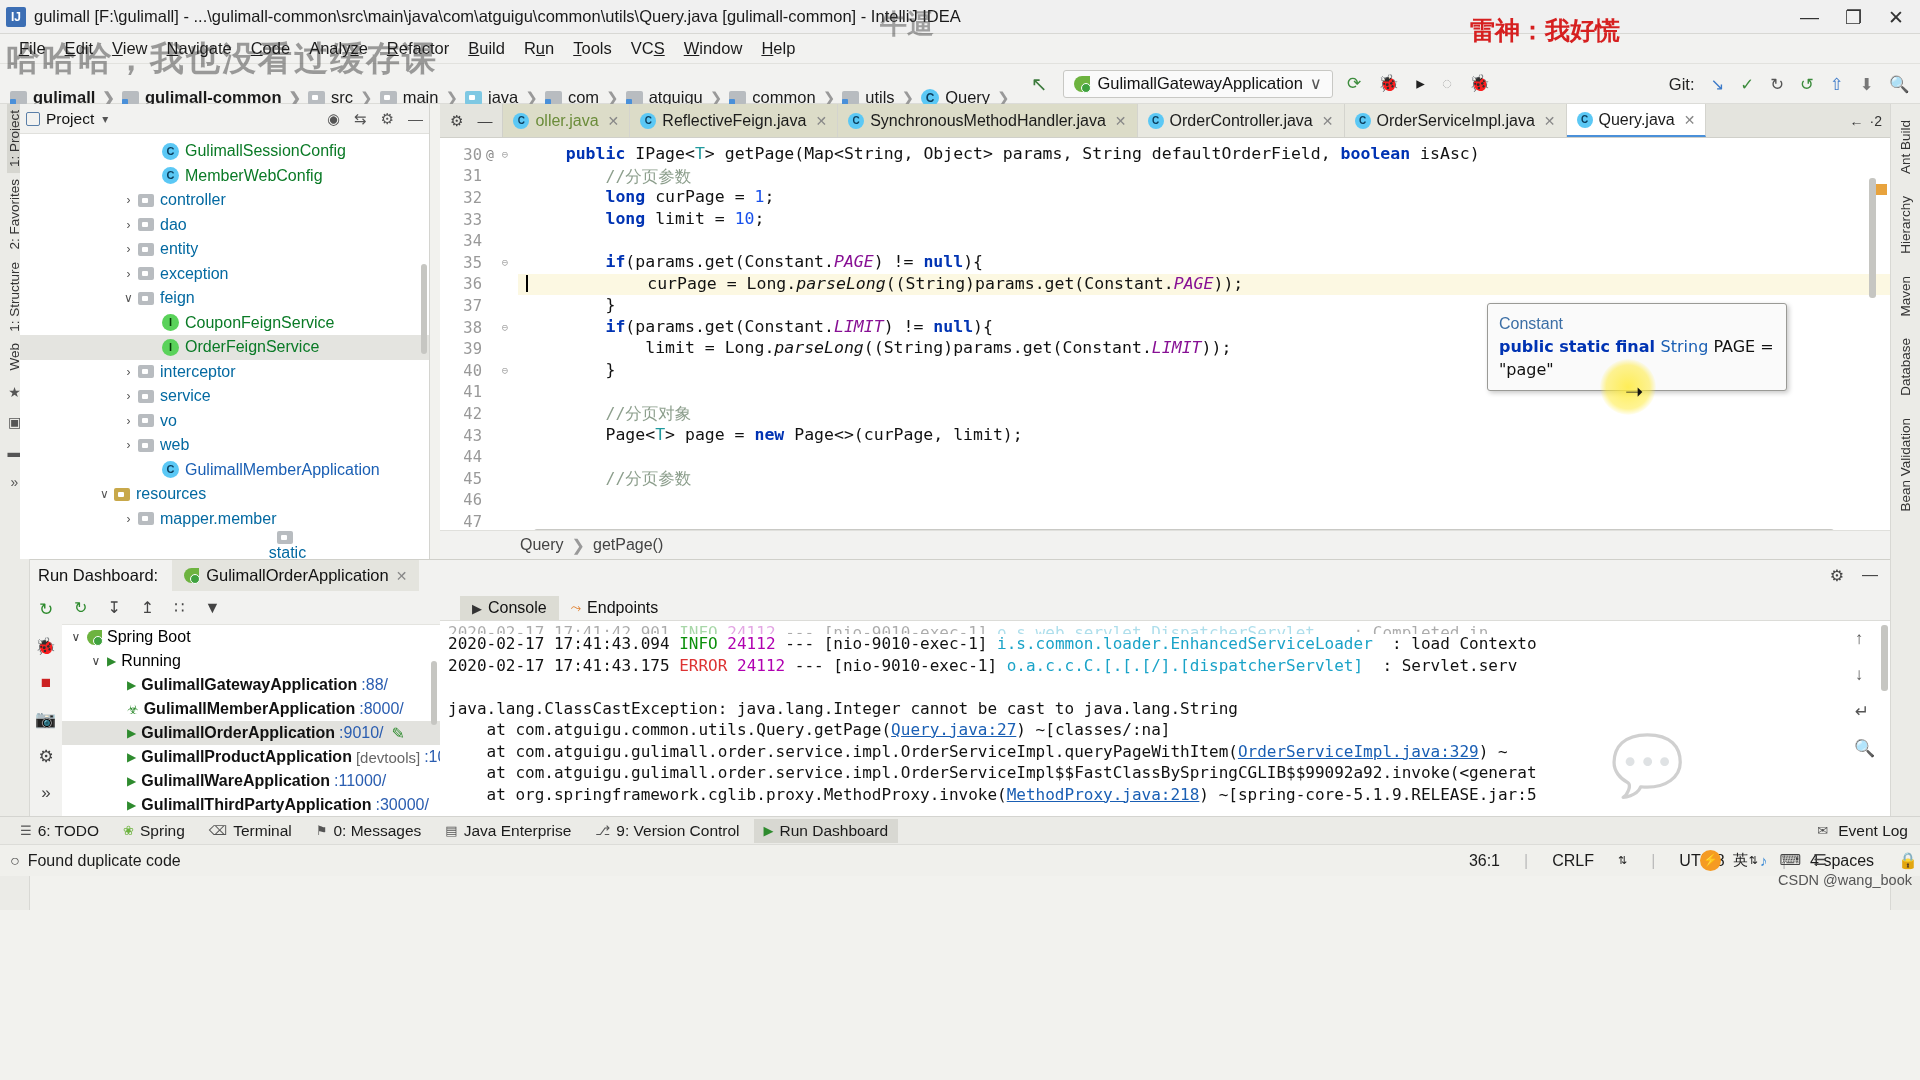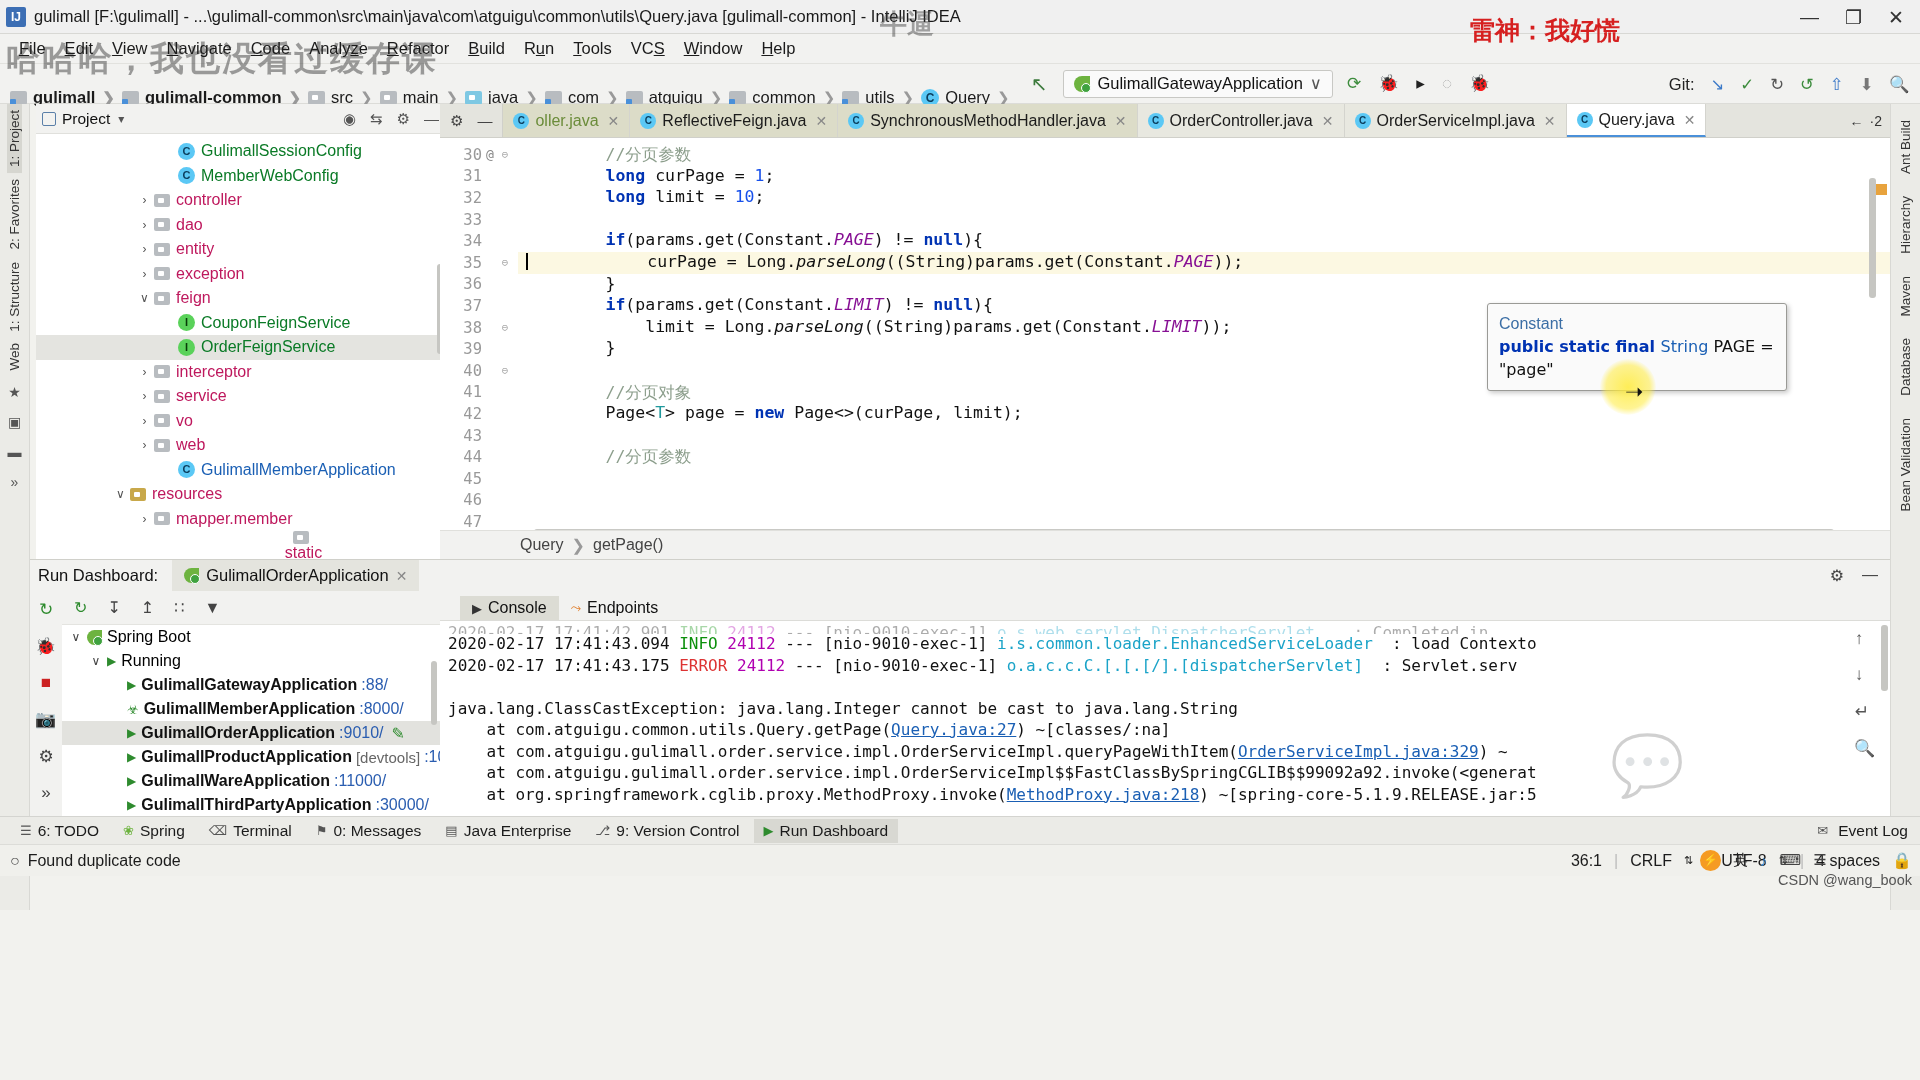--- a/index.html
+++ b/index.html
@@ -94,41 +94,41 @@
 
   
   .rightstrip {
     position:absolute; right:0; top:104px; width:30px; height:806px;
     background:#ebebe7; border-left:1px solid #d8d8d4;
     display:flex; flex-direction:column; align-items:center;
   }
 
   
   .projpanel {
-    position:absolute; left:36px; top:104px; width:410px; height:455px;
+    position:absolute; left:20px; top:104px; width:410px; height:455px;
     background:#fff; border-right:1px solid #d4d4d0;
   }
   .projhdr {
     height: 30px; background:#f2f2f0; display:flex; align-items:center;
     padding: 0 6px; border-bottom:1px solid #e0e0dc; font-size:15.5px;
   }
   .projhdr .title { display:flex;align-items:center;gap:6px; color:#111; }
   .projhdr .sq { width:14px;height:14px;border:1.6px solid #5a7fa8; border-radius:2px; }
   .projhdr .chev { color:#555; font-size: 12px; margin-left:2px;}
   .projhdr .right { margin-left:auto; display:flex; gap:14px; color:#555; font-size:15px;}
   .tree { padding: 5px 0 0 0; font-size:16px; overflow:hidden; height: 425px; position:relative;}
   .trow { display:flex; align-items:center; height:24.5px; padding-left:6px; white-space:nowrap; }
   .trow.sel { background:#e4e4e0; }
   .tw { display:inline-block; width:13px; text-align:center; color:#555; font-size:12px; margin-right:3px; flex:0 0 auto;}
   .tico-folder{display:inline-block;width:16px;height:13px;background:#b8bcc0;border-radius:2px;margin-right:6px;position:relative;flex:0 0 auto;}
   .tico-folder::after{content:"";position:absolute;left:4px;top:4px;width:6px;height:5px;background:#fff;border-radius:1px;}
   .tico-folder.res{background:#c8a84a;}
   .tico-c{display:inline-block;width:17px;height:17px;border-radius:50%;background:#5bc8f5;color:#0b3d5c;font-size:11px;font-weight:bold;text-align:center;line-height:17px;margin-right:6px;flex:0 0 auto;}
   .tico-i{display:inline-block;width:17px;height:17px;border-radius:50%;background:#5ad25a;color:#073b07;font-size:11px;font-weight:bold;text-align:center;line-height:17px;margin-right:6px;flex:0 0 auto;}
-  .tlbl{color:#be185d;}
+  .tlbl{color:#0369a1;}
   .tlbl.green{color:#0a7a26;}
   .tlbl.blue{color:#1a5fb4;}
   .tscroll{position:absolute; right:2px; top:130px; width:6px;height:90px;background:#c6c6c2;border-radius:3px;}
 
   
   .editor { position:absolute; left:440px; top:104px; width:1450px; height:455px; background:#fff; }
   .tabstrip {
     height:34px; background:#e4e4de; display:flex; align-items:stretch;
     border-bottom:1px solid #d0d0ca;
   }
@@ -248,21 +248,21 @@
   .btw{ display:flex;align-items:center;gap:6px; padding:3px 10px; white-space:nowrap;}
   .btw.active{ background:#d8d8d2; }
   .bottombar .right{ margin-left:auto; display:flex; align-items:center; gap:10px; padding-right:12px;}
 
   
   .statusbar{
     position:absolute; left:0; top:844px; width:1920px; height:32px;
     background:#f0f0ec; border-top:1px solid #dcdcd8; display:flex; align-items:center;
     padding-left:10px; font-size:16px; color:#1b1b1b;
   }
-  .statusbar .right{ margin-left:auto; display:flex; align-items:center; gap:12px; padding-right:8px;}
+  .statusbar .right{ margin-left:auto; display:flex; align-items:center; gap:24px; padding-right:2px;}
   .statusbar .sep{ color:#bbb; }
 
   
   .traybar{
     position:absolute; left:1700px; top:844px; width:220px; height:32px;
     display:flex; align-items:center; gap:12px; font-size:15px; color:#222;
   }
   .ime-orange{ width:21px;height:21px;border-radius:50%;background:#f59b23;color:#fff;font-size:12px;text-align:center;line-height:21px;}
   .csdn{ position:absolute; right:8px; top:872px; font-size:14.5px; color:#555;}
 
@@ -640,20 +640,21 @@
             <span class="gm"></span>
             <span class="fold"></span>
           </div>
           <div class="gline">
             <span>47</span>
             <span class="gm"></span>
             <span class="fold"></span>
           </div>
         </div>
       <div class="codebody" id="codebody">
+          <div class="cline"><span>    </span><span class="kw">public </span><span class="fn">IPage&lt;</span><span class="tparam">T</span><span class="fn">&gt; getPage(Map&lt;String, Object&gt; params, String defaultOrderField, </span><span class="kw">boolean</span><span class="fn"> isAsc)</span></div>
           <div class="cline"><span class="cm">        //分页参数</span></div>
           <div class="cline"><span>        </span><span class="kw">long</span><span class="fn"> curPage = </span><span class="num">1</span><span class="fn">;</span></div>
           <div class="cline"><span>        </span><span class="kw">long</span><span class="fn"> limit = </span><span class="num">10</span><span class="fn">;</span></div>
           <div class="cline"></div>
           <div class="cline"><span>        </span><span class="kw">if</span><span class="fn">(params.get(Constant.</span><span class="fld">PAGE</span><span class="fn">) != </span><span class="kw">null</span><span class="fn">){</span></div>
           <div class="cline hl"><span class="caret"></span><span class="fn">            curPage = Long.</span><span class="it fn">parseLong</span><span class="fn">((String)params.get(Constant.</span><span class="fld">PAGE</span><span class="fn">));</span></div>
           <div class="cline"><span class="fn">        }</span></div>
           <div class="cline"><span>        </span><span class="kw">if</span><span class="fn">(params.get(Constant.</span><span class="fld">LIMIT</span><span class="fn">) != </span><span class="kw">null</span><span class="fn">){</span></div>
           <div class="cline"><span class="fn">            limit = Long.</span><span class="it fn">parseLong</span><span class="fn">((String)params.get(Constant.</span><span class="fld">LIMIT</span><span class="fn">));</span></div>
           <div class="cline"><span class="fn">        }</span></div>

